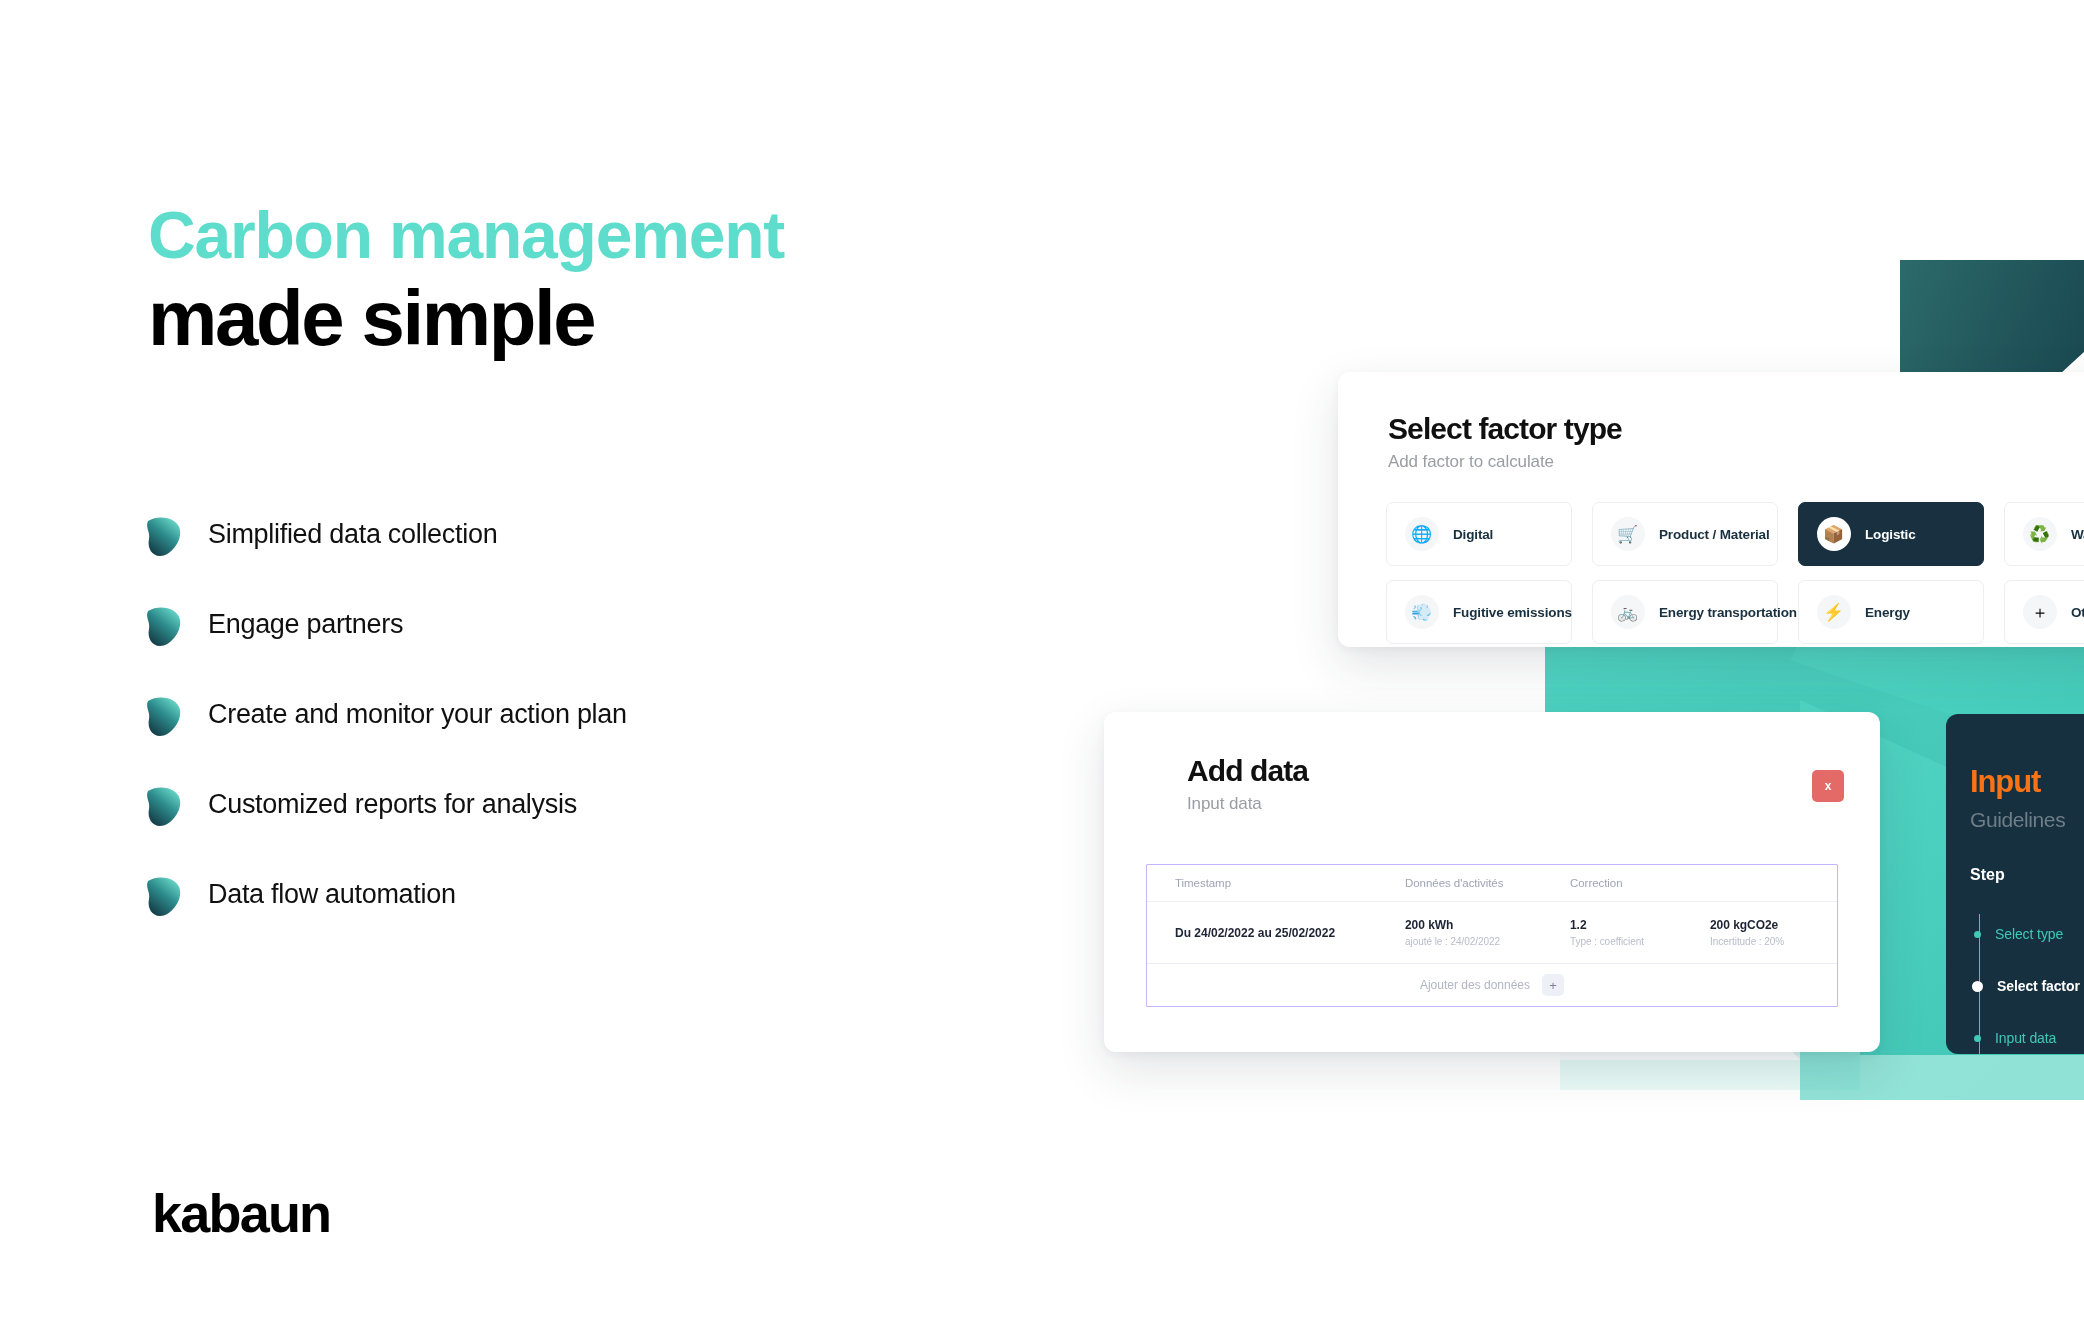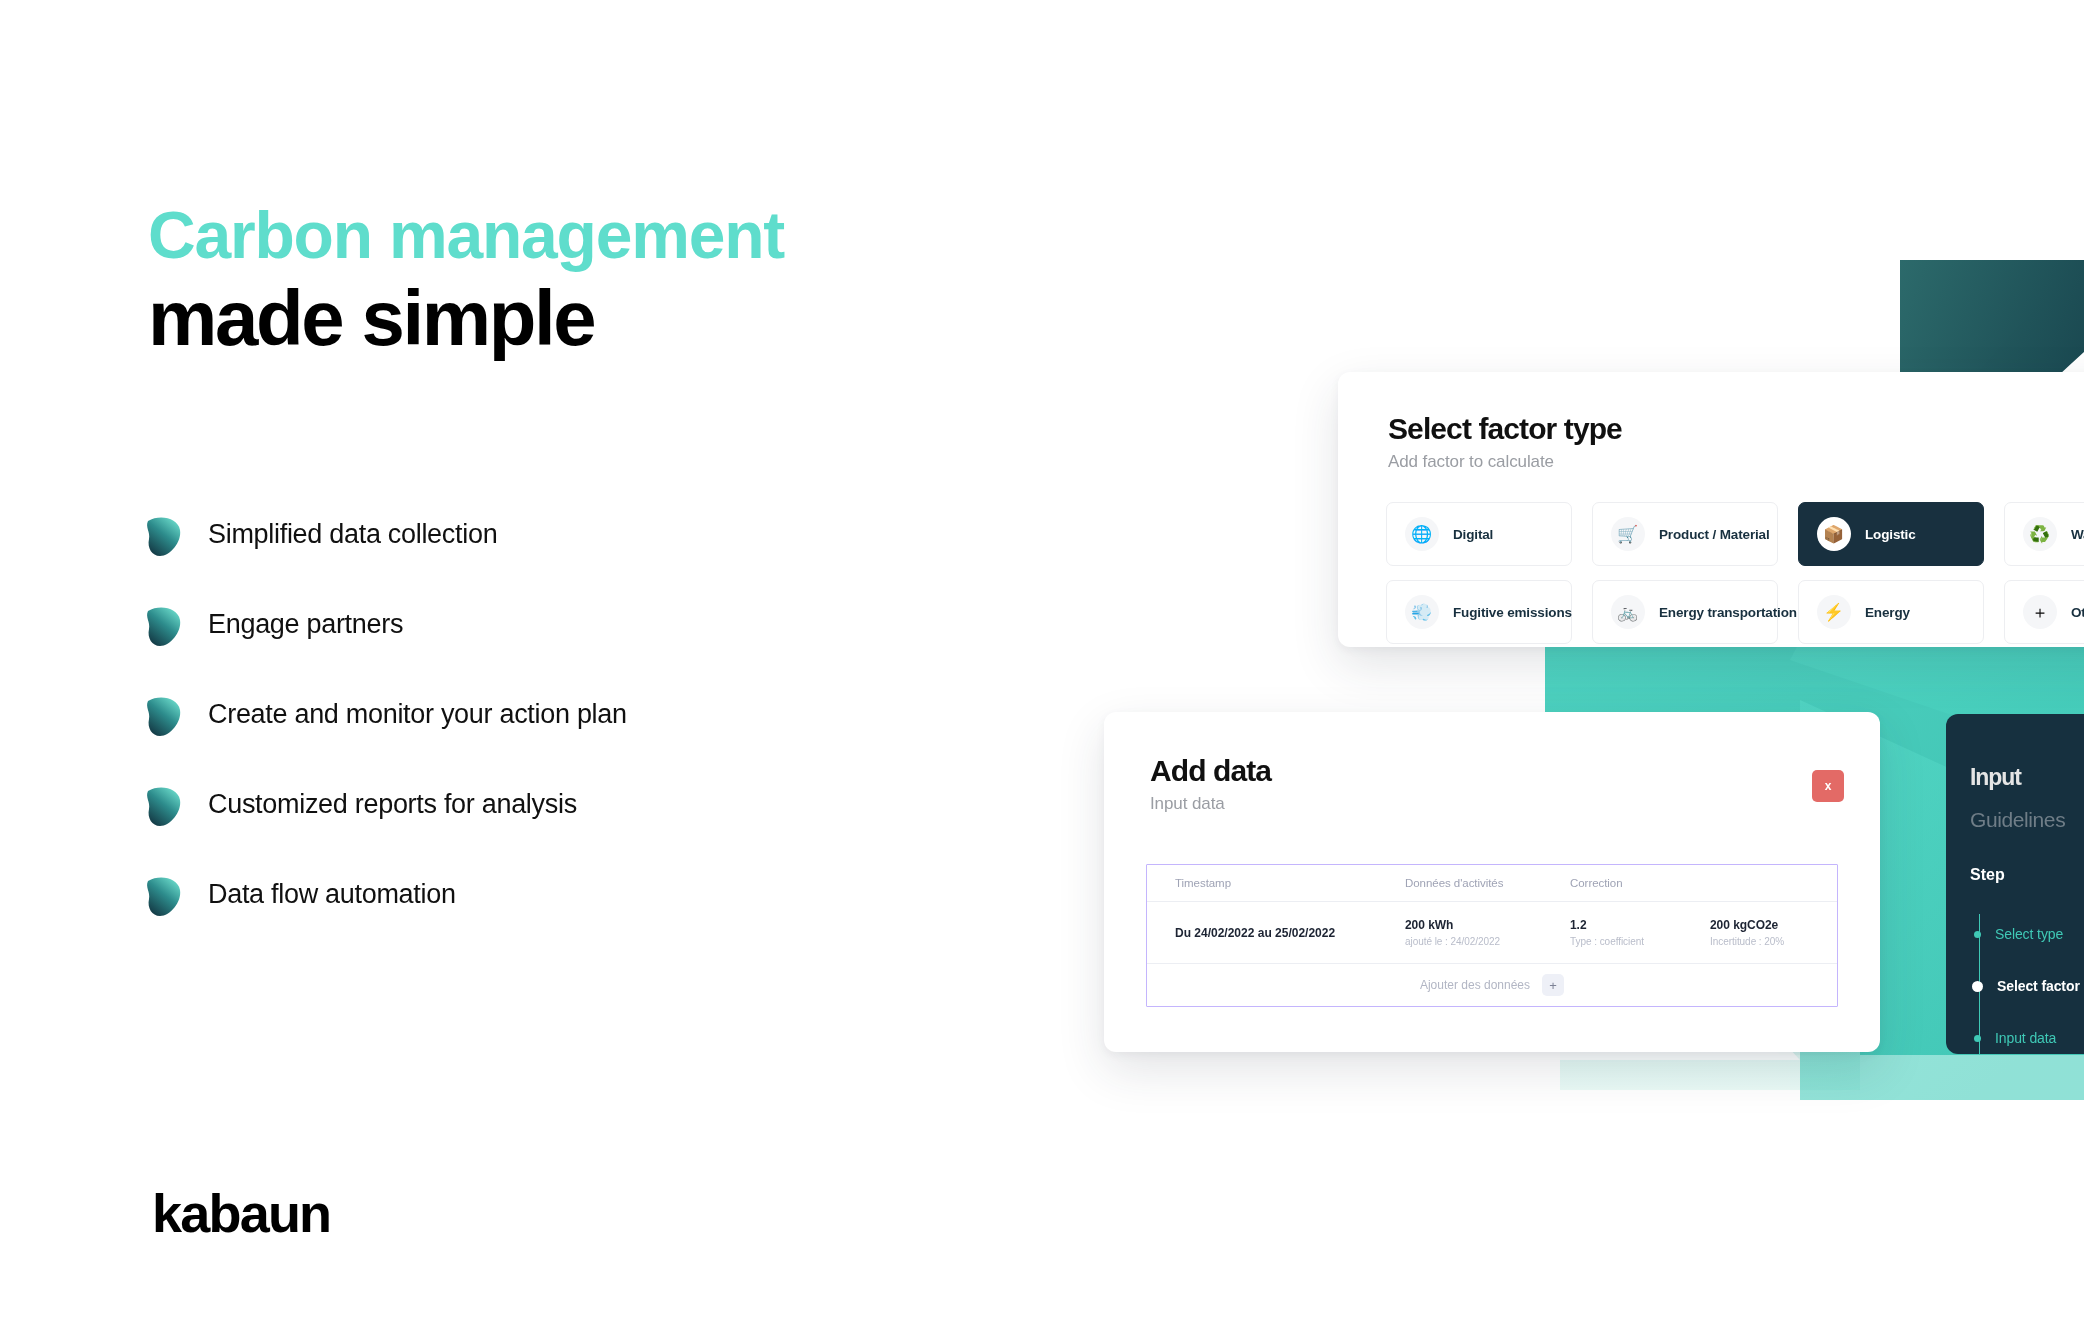--- a/index.html
+++ b/index.html
@@ -170,20 +170,21 @@
   }
   .chip.selected .chip-label { color: #ffffff; }
 
   
   #adddata-card {
     left: 1104px;
     top: 712px;
     width: 776px;
     height: 340px;
     z-index: 30;
+    padding-left: 37px;
   }
 
   #adddata-card .card-head { padding: 42px 0 0 46px; }
 
   .close-btn {
     position: absolute;
     right: 36px;
     top: 58px;
     width: 32px; height: 32px;
     background: #e36a66;
@@ -281,23 +282,23 @@
     height: 340px;
     background: #16303f;
     border-radius: 12px;
     z-index: 25;
     overflow: hidden;
   }
 
   .ip-title {
     position: absolute;
     left: 24px; top: 50px;
-    font-size: 23px;
+    font-size: 31px;
     font-weight: 800;
-    color: #e5e5e5;
+    color: #f97316;
     letter-spacing: -1.1px;
   }
   .ip-sub {
     position: absolute;
     left: 24px; top: 94px;
     font-size: 21px;
     font-weight: 400;
     color: #6f7d87;
     letter-spacing: -0.4px;
   }

